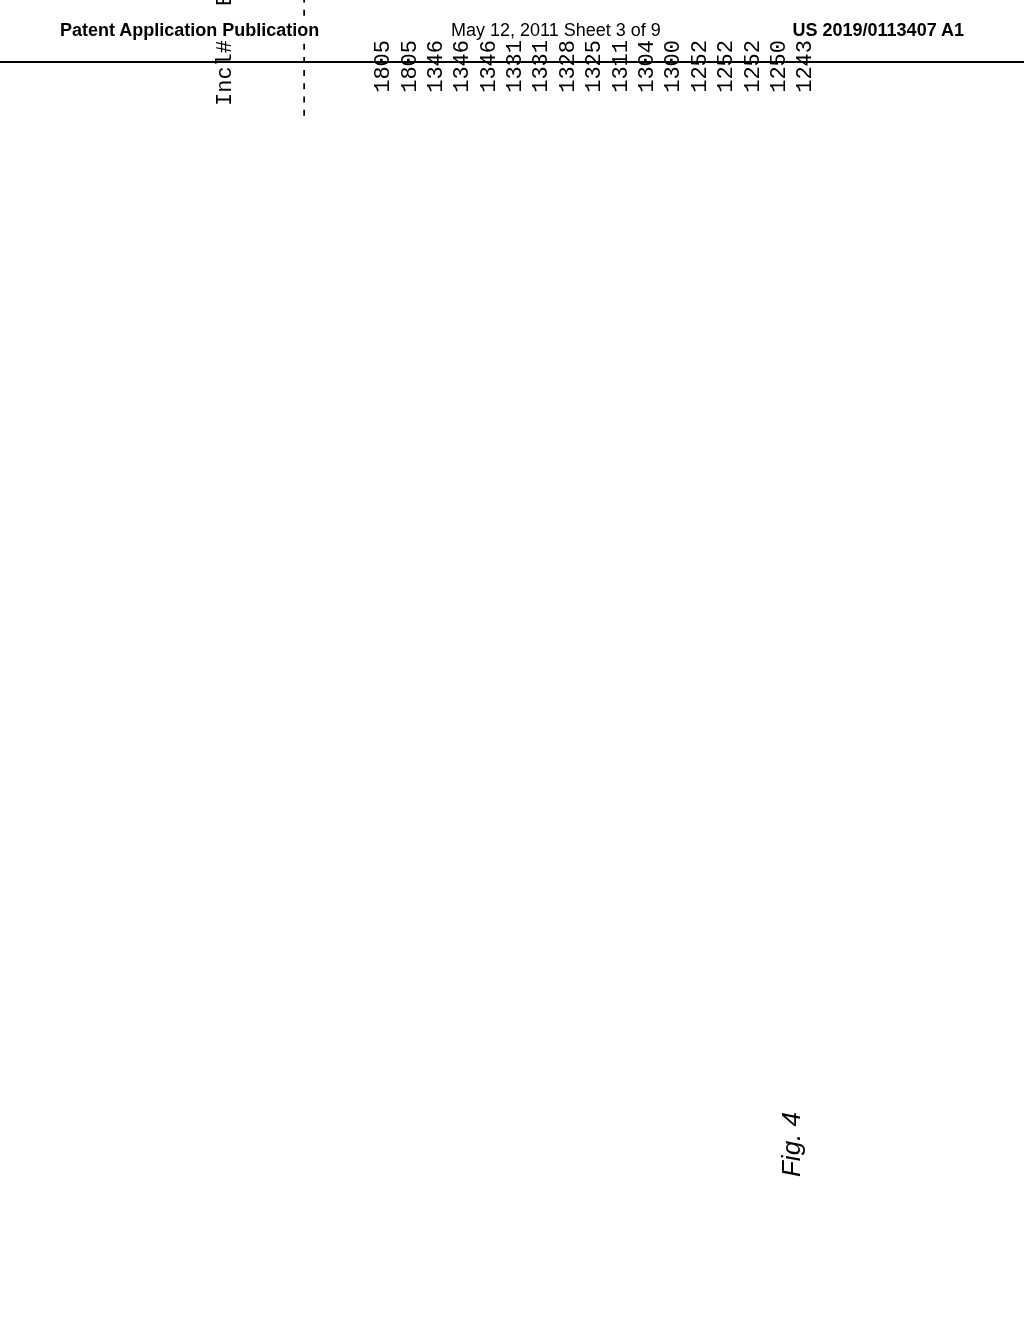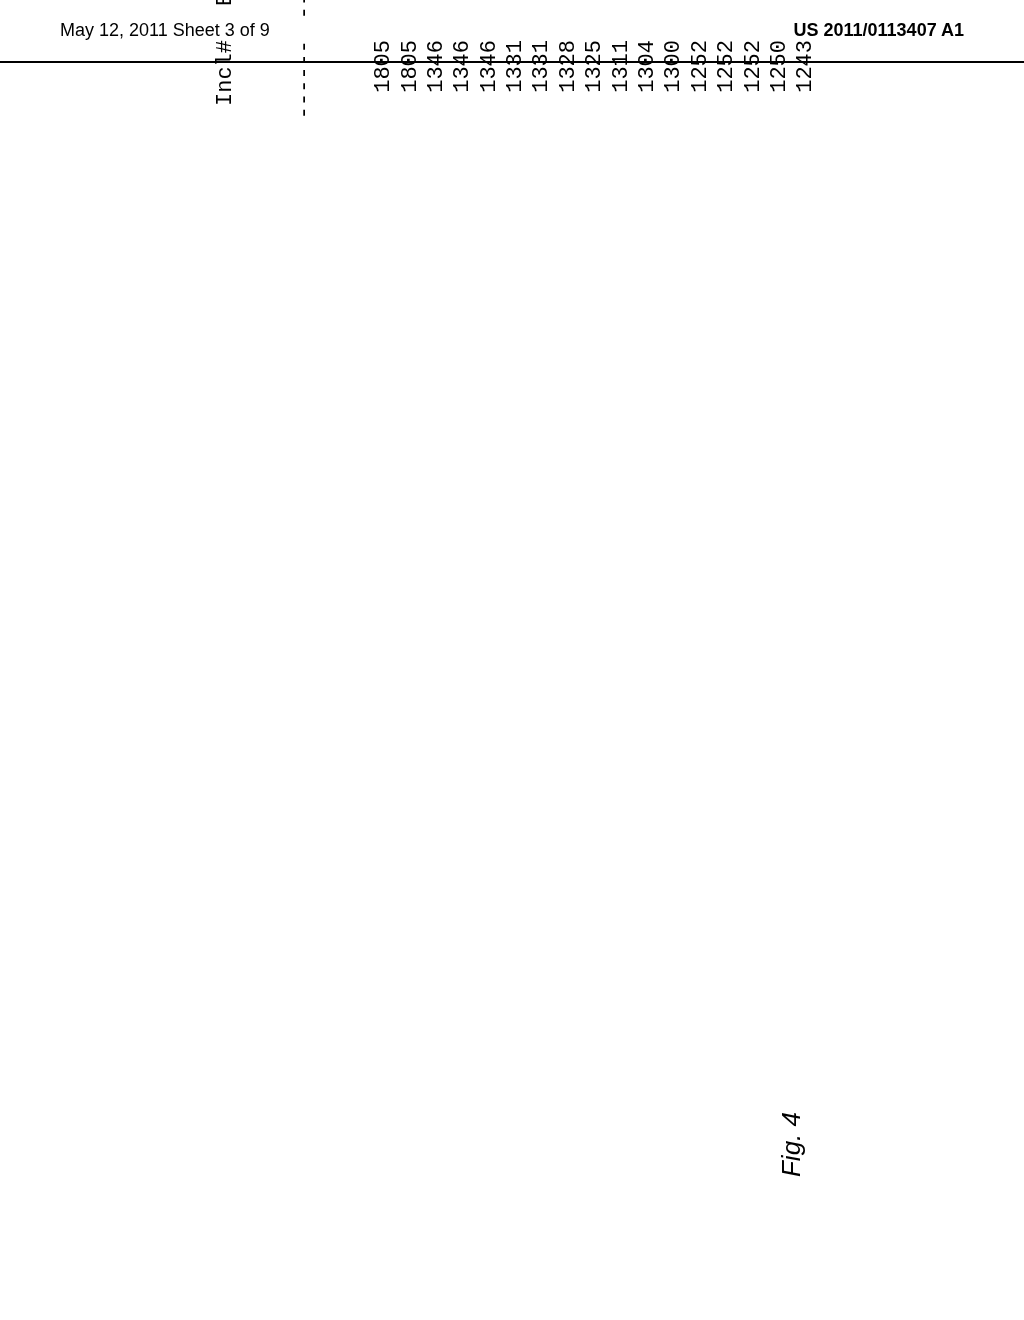--- a/index.html
+++ b/index.html
@@ -51,22 +51,23 @@
     display: flex;
   }
   .col-incl { width: 100px; text-align: right; }
   .col-excl { width: 100px; text-align: right; }
   .dashes { letter-spacing: 0px; }
 </style>
 </head>
 <body>
 
 <div class="header">
+  <div class="header-left">Patent Application Publication</div>
   <div class="header-center">May 12, 2011  Sheet 3 of 9</div>
-  <div class="header-right">US 2011/0113407 A1</div>
+  <div class="header-right">US 2019/0113407 A1</div>
 </div>
 
 <div class="content-area">
   <div class="table-header">
     <span class="col-incl">Incl#</span>
     <span class="col-excl">Excl#</span>
     
     
     
   </div>

